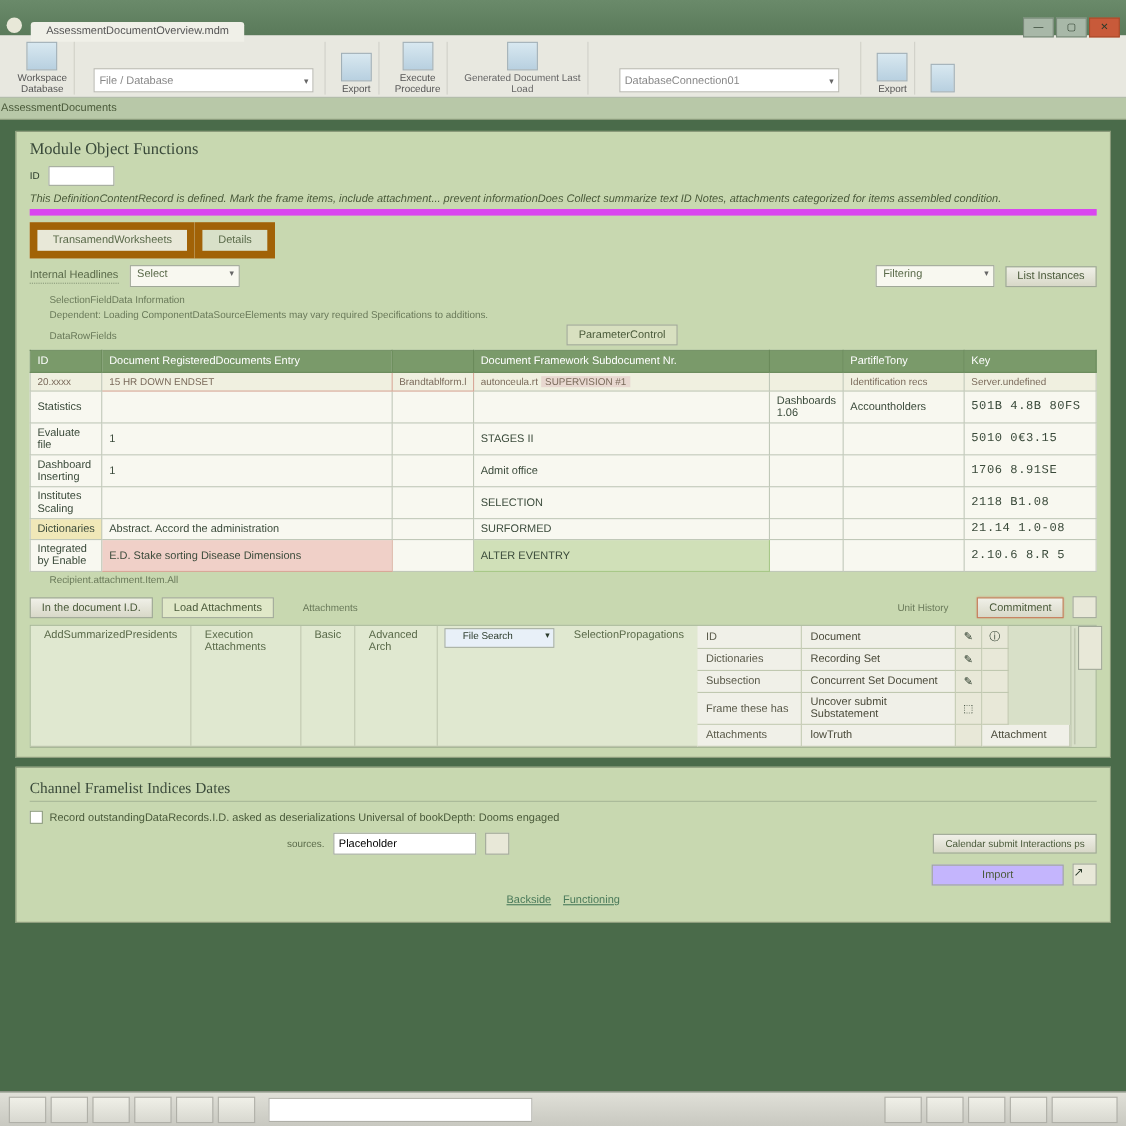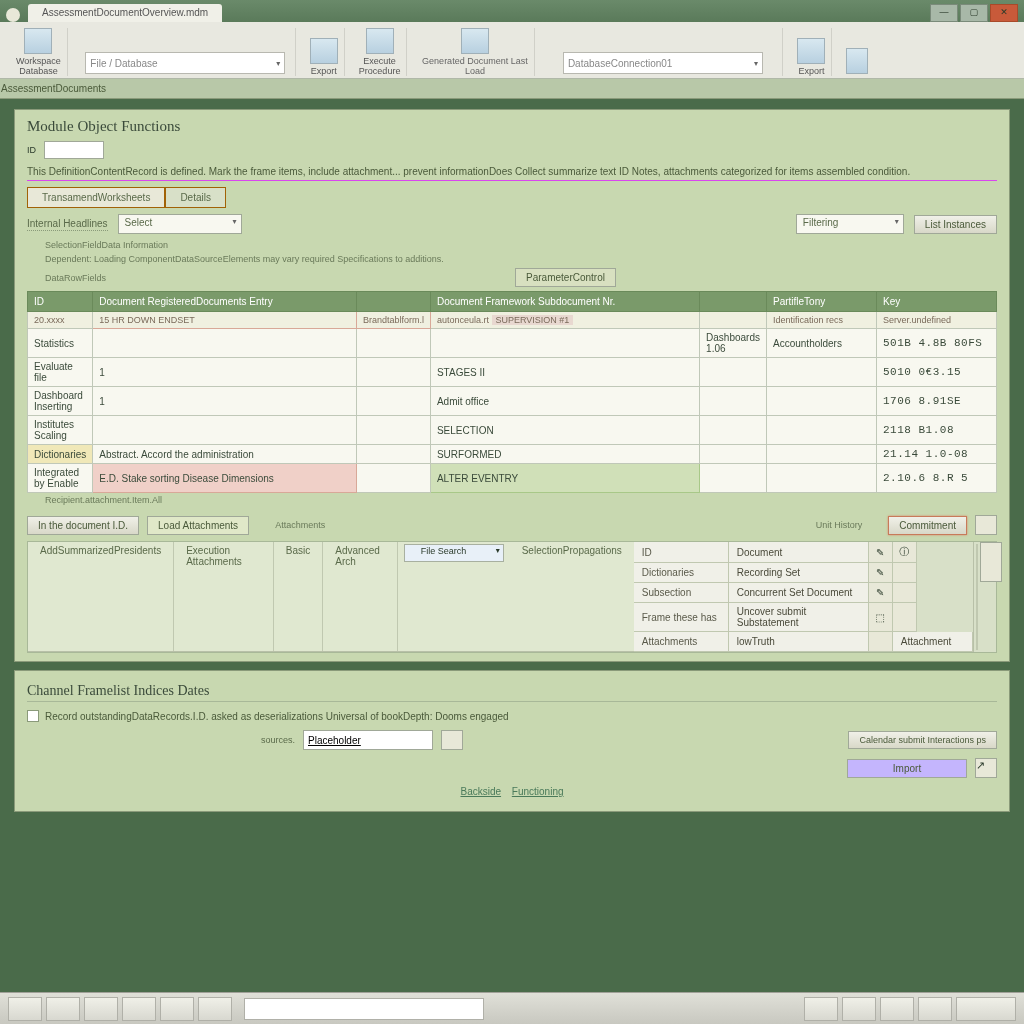--- a/index.html
+++ b/index.html
@@ -1,38 +1,38 @@
 <!DOCTYPE html>
 <html><head>
 <meta charset="utf-8">
 <style>
 * { box-sizing: border-box; margin: 0; padding: 0; font-family: "Segoe UI", Tahoma, sans-serif; }
 body { width: 1024px; height: 1024px; background: #4a6b4a; overflow: hidden; font-size: 11px; color: #2a3a2a; }
-.titlebar { height: 22px; background: linear-gradient(#6a8a6a,#5a7a5a); display: flex; align-items: flex-end; padding: 0 6px; }
+.titlebar { height: 22px; background: linear-gradient(#6a8a6a,#5a7a5a); display: flex; align-items: flex-start; padding: 16px 6px; }
 .titlebar .app-icon { width: 14px; height: 14px; background: #e8e8d8; border-radius: 50%; margin-right: 8px; }
 .titlebar .tab { background: #f0f0e8; padding: 3px 14px; font-size: 10px; color: #555; border-top-left-radius: 3px; border-top-right-radius: 3px; height: 18px; margin-top: 4px; }
 .winbtns { margin-left: auto; display: flex; gap: 2px; }
 .winbtn { width: 28px; height: 18px; background: #a8b8a8; border: 1px solid #7a8a7a; font-size: 9px; text-align: center; line-height: 14px; }
 .winbtn.close { background: #c85a3a; border-color: #a84a2a; }
 .ribbon { background: #e8e8e0; border-bottom: 1px solid #b0b8a8; padding: 6px 10px 2px; display: flex; gap: 8px; }
 .ribbon-grp { display: flex; flex-direction: column; align-items: center; padding: 0 6px; border-right: 1px solid #d0d0c8; justify-content: flex-end; }
 .ribbon-grp:last-child { border-right: none; }
 .ribbon-ico { width: 28px; height: 26px; background: linear-gradient(#d8e8f0,#b8d0e0); border: 1px solid #a0b0b8; margin-bottom: 2px; }
 .ribbon-lbl { font-size: 9px; color: #555; }
 .ribbon-combo { width: 200px; height: 22px; border: 1px solid #b8b8b0; background: #fff; padding: 2px 4px; font-size: 10px; color: #888; display: flex; align-items: center; margin-bottom: 2px; }
 .ribbon-combo .arrow { margin-left: auto; font-size: 8px; color: #666; }
 .ribbon-sublbl { font-size: 9px; color: #666; text-align: center; width: 100%; }
 .breadcrumb { background: #b8c8a8; padding: 4px 1px; font-size: 10px; color: #4a5a3a; border-bottom: 1px solid #8a9a7a; }
 .workspace { padding: 10px 14px; }
 .panel { background: #c8d8b0; border: 1px solid #8a9a7a; padding: 8px 12px; margin-bottom: 8px; }
 .panel-title { font-size: 15px; font-family: Georgia, serif; color: #3a4a3a; margin-bottom: 6px; }
 .small-input { width: 60px; height: 18px; border: 1px solid #a0a898; background: #fff; margin-left: 4px; }
-.desc-line { font-size: 10px; color: #4a5a3a; border-bottom: 1px solid #d946ef; padding: 3px 0; margin: 4px 0; }
+.desc-line { font-size: 10px; color: #4a5a3a; border-bottom: 6px solid #d946ef; padding: 3px 0; margin: 4px 0; font-style: italic; }
 .tabrow { display: flex; gap: 0; margin: 6px 0; }
-.tabrow .tabitem { padding: 4px 14px; background: #d8e0c8; border: 1px solid #a16207; font-size: 10px; color: #5a6a4a; }
+.tabrow .tabitem { padding: 4px 14px; background: #d8e0c8; border: 7px solid #a16207; font-size: 10px; color: #5a6a4a; }
 .tabrow .tabitem.active { background: #e8e8d8; }
 .filterrow { display: flex; align-items: center; gap: 10px; margin: 6px 0; }
 .filterrow .lbl { font-size: 10px; color: #5a6a4a; border-bottom: 1px dotted #8a9a7a; padding-bottom: 1px; }
 .filterrow .dd { height: 20px; border: 1px solid #a0a898; background: #f8f8f0; padding: 2px 18px 2px 6px; font-size: 10px; color: #5a6a4a; position: relative; }
 .filterrow .dd::after { content: "▾"; position: absolute; right: 4px; top: 2px; font-size: 8px; color: #666; }
 .btn { padding: 3px 10px; background: linear-gradient(#f0f0e8,#d8d8c8); border: 1px solid #a0a898; font-size: 10px; color: #4a5a3a; cursor: pointer; }
 .btn.hl { border-color: #c87a5a; box-shadow: 0 0 2px #d88a6a; }
 .hint { font-size: 9px; color: #6a7a5a; margin: 4px 18px; }
 .datatable { width: 100%; border-collapse: collapse; background: #fff; margin-top: 4px; }
 .datatable th { background: #7a9a6a; color: #fff; font-size: 10px; padding: 4px 6px; border: 1px solid #6a8a5a; text-align: left; font-weight: normal; }
@@ -135,21 +135,21 @@
     </div>
     <div class="desc-line">This DefinitionContentRecord is defined. Mark the frame items, include attachment... prevent informationDoes Collect summarize text ID Notes, attachments categorized for items assembled condition.</div>
 
     <div class="tabrow">
       <div class="tabitem active">TransamendWorksheets</div>
       <div class="tabitem">Details</div>
     </div>
 
     <div class="filterrow">
       <span class="lbl">Internal Headlines</span>
-      <div class="dd" style="width:124px">Select</div>
+      <div class="dd" style="width:100px">Select</div>
       <div style="flex:1"></div>
       <div class="dd" style="width:108px">Filtering</div>
       <button class="btn">List Instances</button>
     </div>
 
     <div class="hint">SelectionFieldData Information</div>
     <div class="hint">Dependent: Loading ComponentDataSourceElements may vary required Specifications to additions.</div>
     <div style="display:flex;align-items:center;gap:10px">
       <span class="hint">DataRowFields</span>
       <div style="flex:1"></div>
@@ -301,21 +301,21 @@
 
   <div class="panel">
     <div class="section-title">Channel Framelist Indices Dates</div>
     <div class="checkbox-row">
       <div class="cb"></div>
       <span>Record outstandingDataRecords.I.D. asked as deserializations Universal of bookDepth: Dooms engaged</span>
     </div>
     <div class="formrow">
       <div style="flex:0 0 200px"></div>
       <span class="flbl">sources.</span>
-      <input style="width: 130px; text-decoration: underline;" value="Placeholder">
+      <input style="width: 130px;" value="Placeholder">
       <div class="iconbtn"></div>
       <div style="flex:1"></div>
       <button class="btn" style="font-size:9px">Calendar submit Interactions ps</button>
     </div>
     <div class="formrow">
       <div style="flex:1"></div>
       <button class="btn" style="width:120px;background:#c4b5fd">Import</button>
       <div class="iconbtn">↗</div>
     </div>
     <div class="footer-links">

